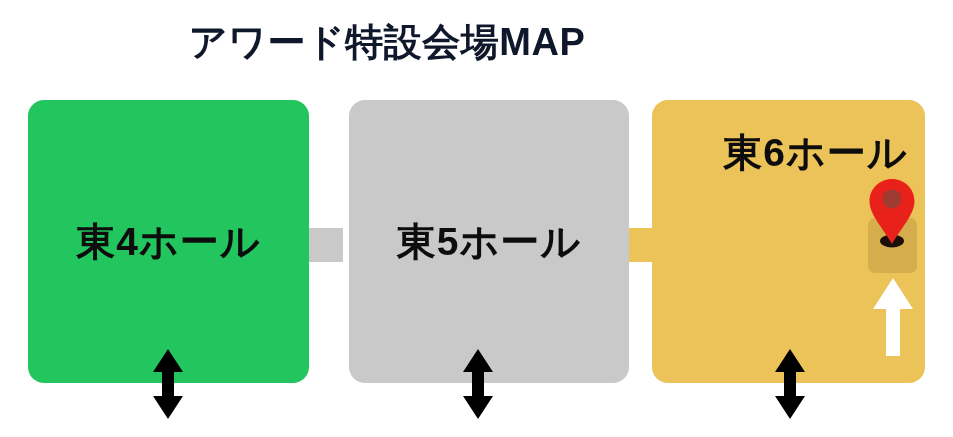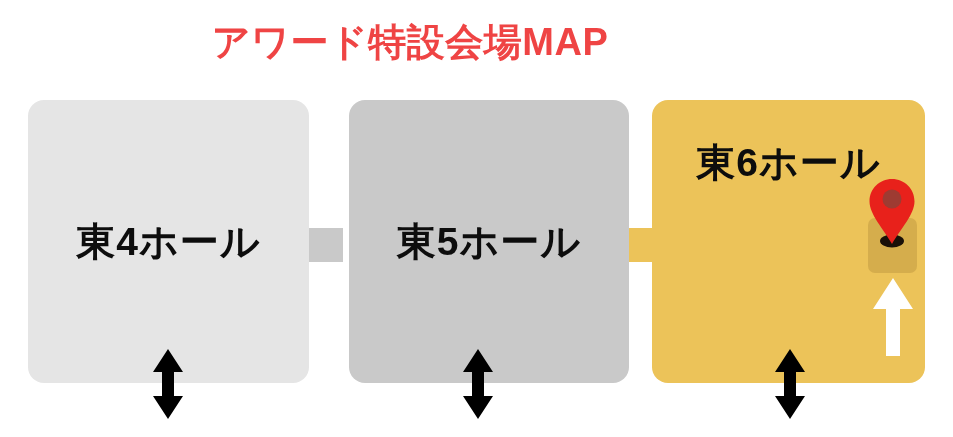--- a/index.html
+++ b/index.html
@@ -21,24 +21,23 @@
   
   #map-title {
     position: absolute;
     left: 0;
     top: 22px;
     width: 774px;
     text-align: center;
     font-size: 38px;
     font-weight: bold;
     letter-spacing: 0.5px;
-    color: #ef4444;
+    color: #0f172a;
     line-height: 1.1;
     white-space: nowrap;
-    margin-left: 23px;
   }
 
   
   .hall {
     position: absolute;
     border-radius: 16px;
     box-sizing: border-box;
   }
   .hall-label {
     position: absolute;
@@ -46,23 +45,23 @@
     width: 100%;
     text-align: center;
     font-size: 39px;
     font-weight: bold;
     color: #0d0d0d;
     letter-spacing: 1px;
     white-space: nowrap;
     line-height: 1;
   }
   .hall-label.center { top: 50%; transform: translateY(-52%); }
-  .hall-label.top    { top: 43px; }
+  .hall-label.top    { top: 33px; margin-left: 27px; }
 
-  #hall-east4 { left: 28px;  top: 100px; width: 281px; height: 283px; background: #e5e5e5; }
+  #hall-east4 { left: 28px;  top: 100px; width: 281px; height: 283px; background: #22c55e; }
   #hall-east5 { left: 349px; top: 100px; width: 280px; height: 283px; background: #c9c9c9; }
   #hall-east6 { left: 652px; top: 100px; width: 273px; height: 283px; background: #ecc359; }
 
   
   .connector {
     position: absolute;
     top: 228px;
     height: 34px;
   }
   #connector-4-5 { left: 303px; width: 40px;  background: #c9c9c9; }

